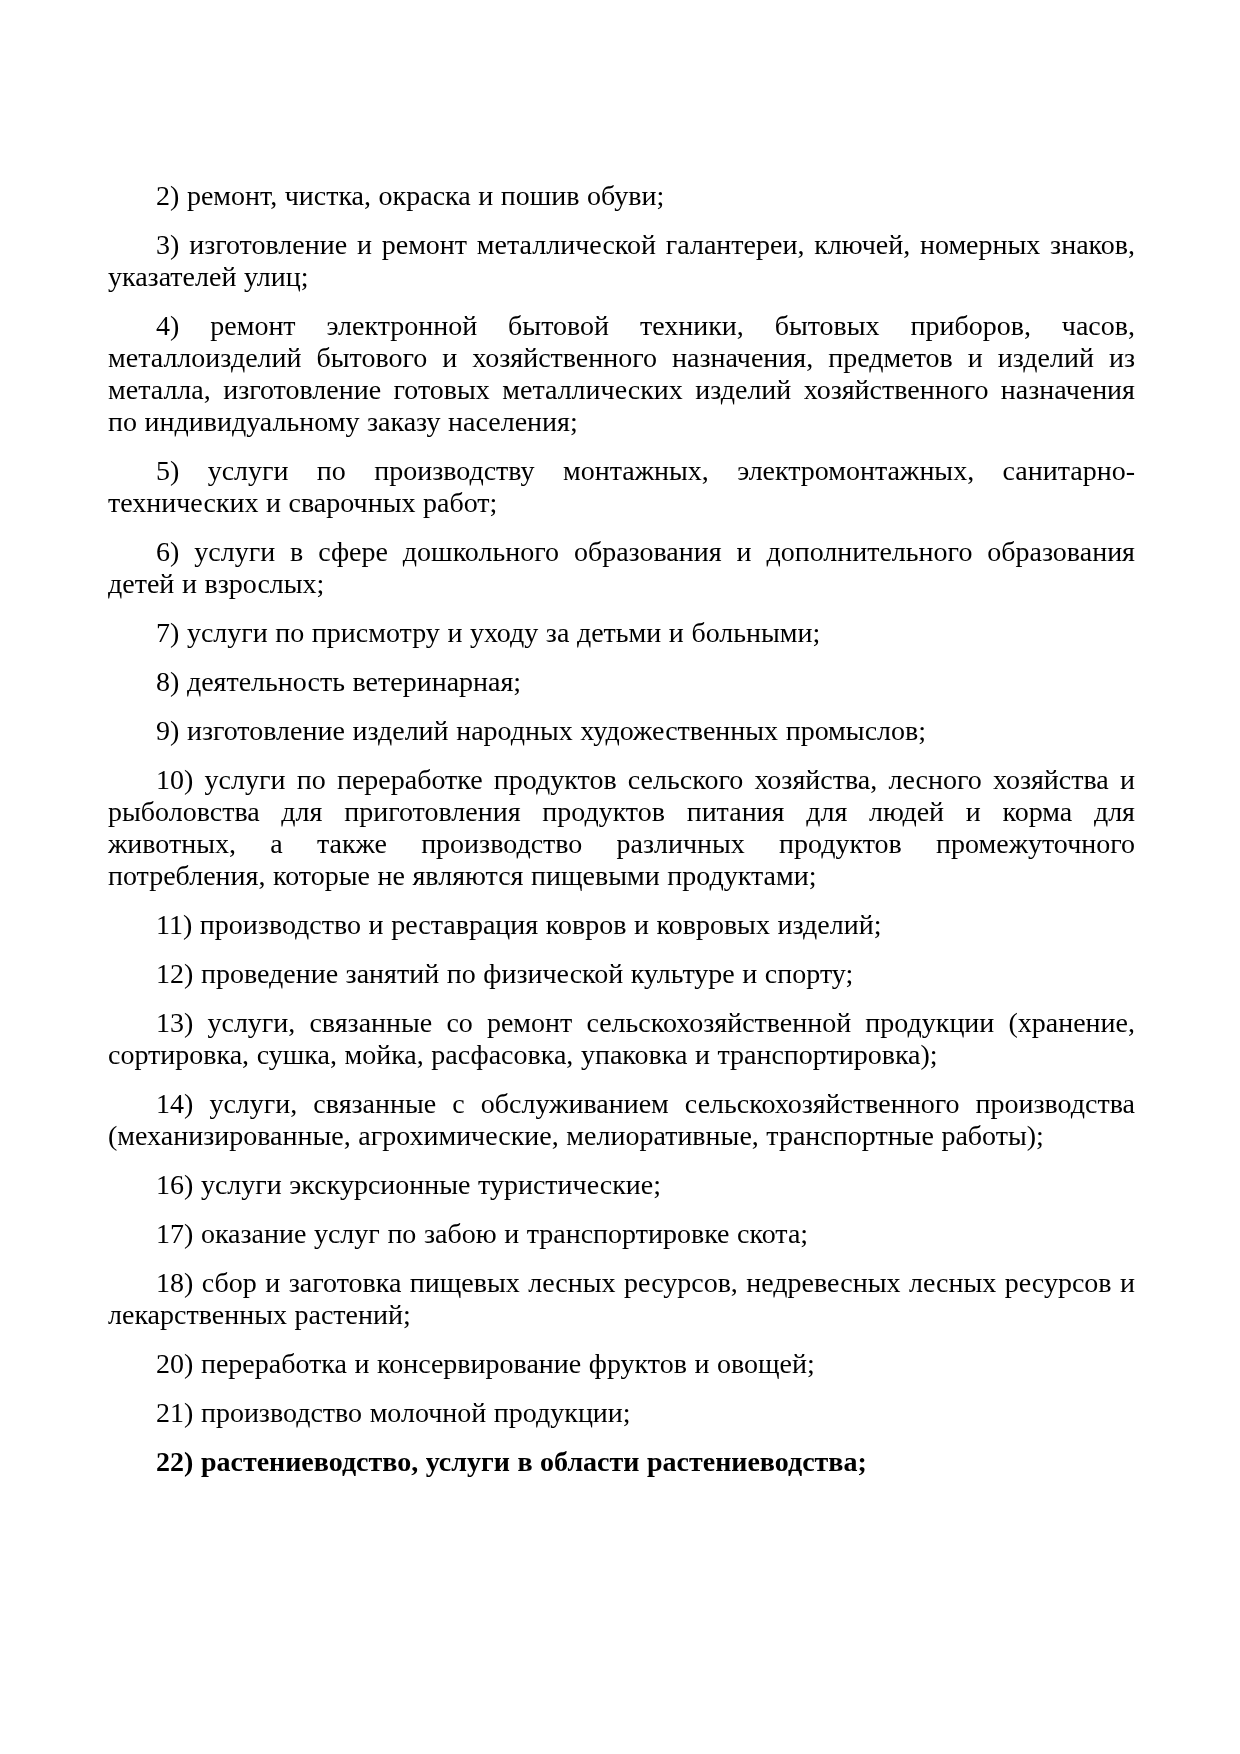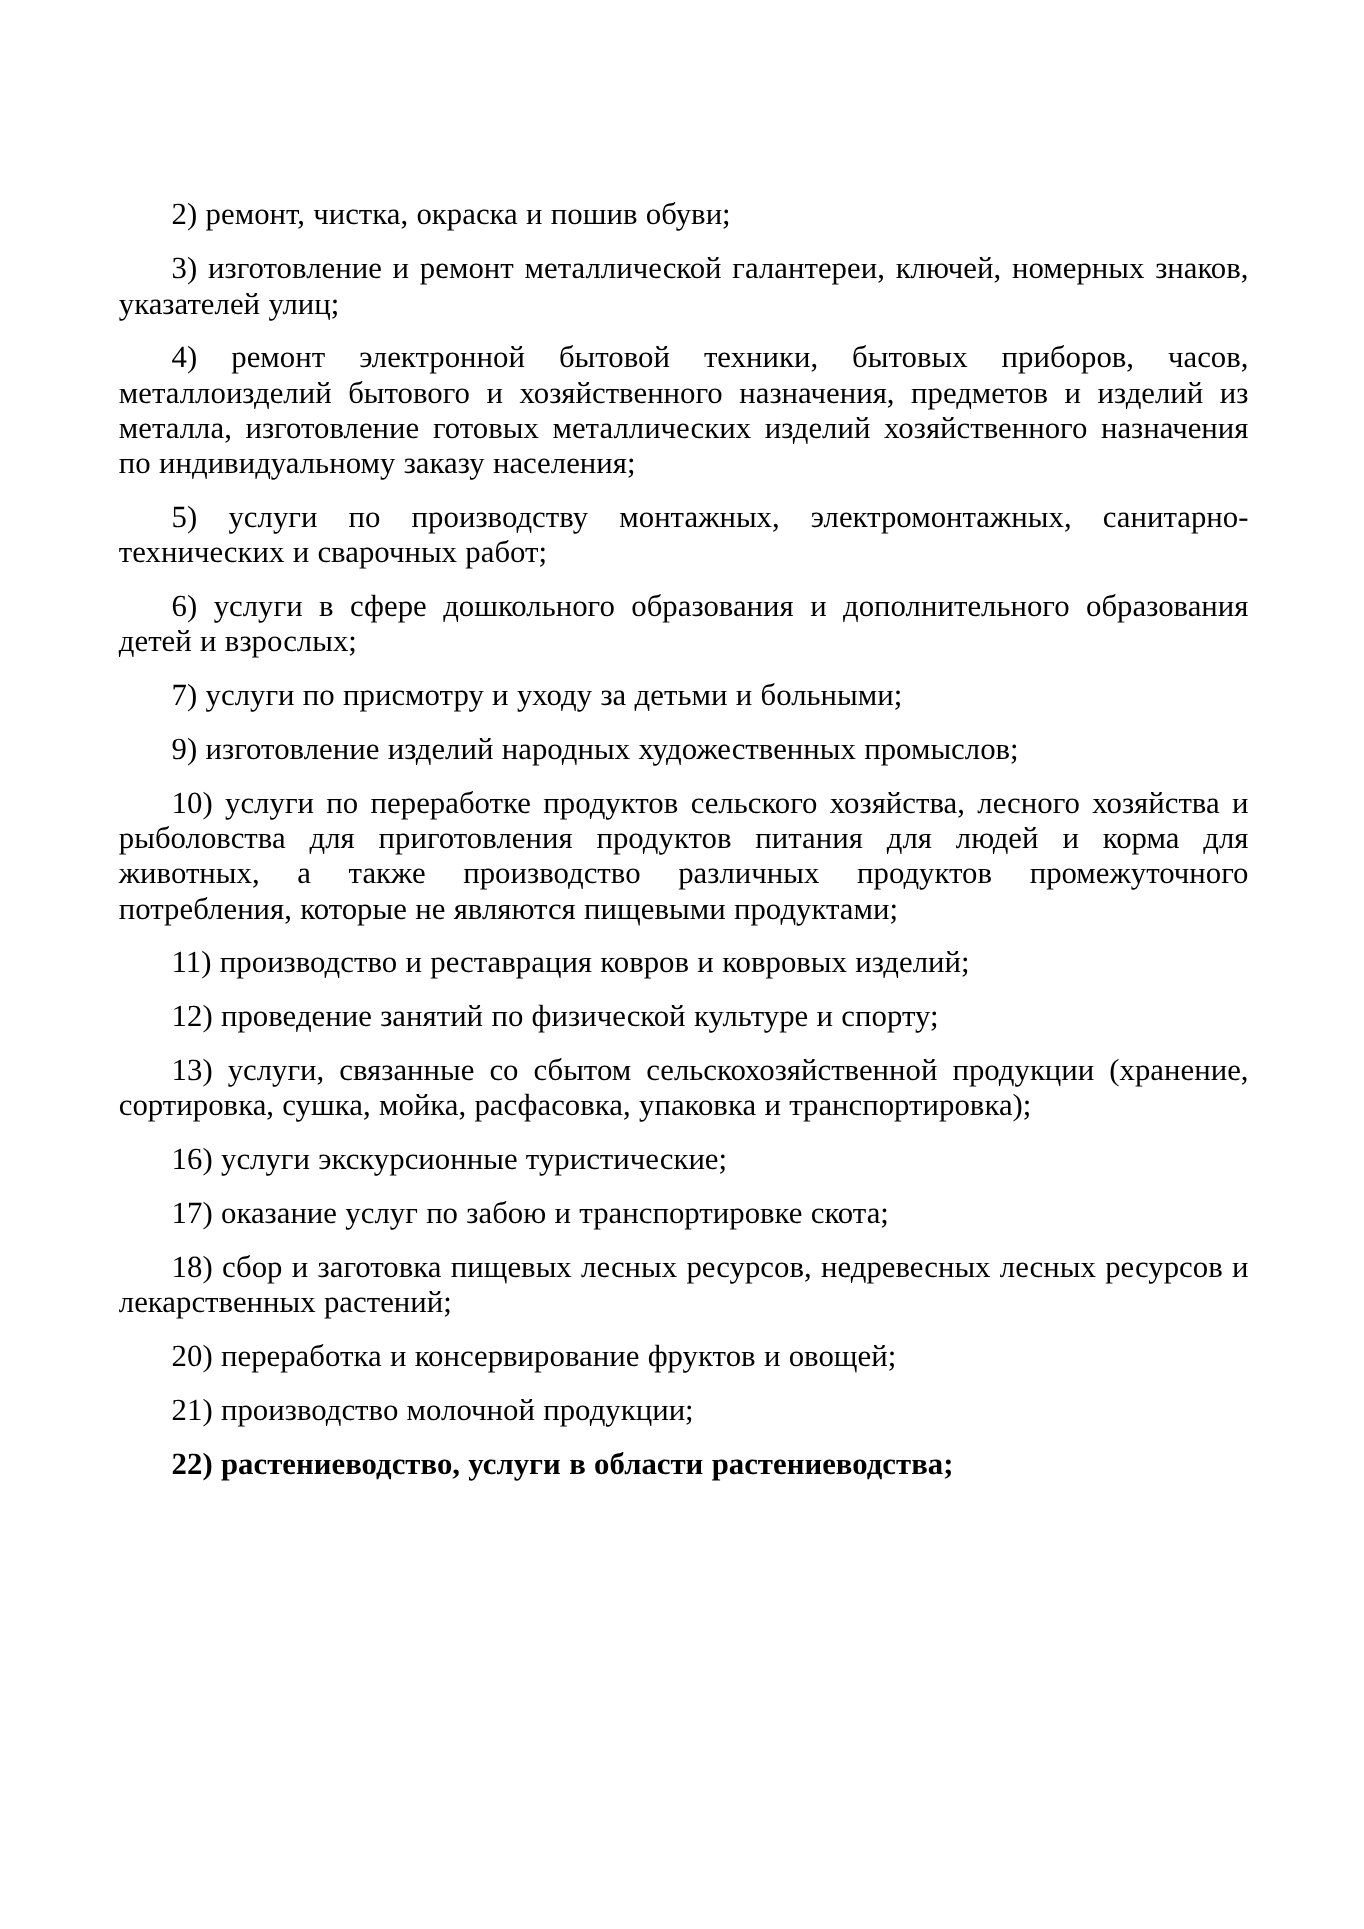--- a/index.html
+++ b/index.html
@@ -36,25 +36,27 @@
 <body>
 
 <div class="page">
   <div class="doc-list">
       <p class="item"><span>2)</span> <span>ремонт, чистка, окраска и пошив обуви;</span></p>
       <p class="item"><span>3)</span> <span>изготовление и ремонт металлической галантереи, ключей, номерных знаков, указателей улиц;</span></p>
       <p class="item"><span>4)</span> <span>ремонт электронной бытовой техники, бытовых приборов, часов, металлоизделий бытового и хозяйственного назначения, предметов и изделий из металла, изготовление готовых металлических изделий хозяйственного назначения по индивидуальному заказу населения;</span></p>
       <p class="item"><span>5)</span> <span>услуги по производству монтажных, электромонтажных, санитарно-технических и сварочных работ;</span></p>
       <p class="item"><span>6)</span> <span>услуги в сфере дошкольного образования и дополнительного образования детей и взрослых;</span></p>
       <p class="item"><span>7)</span> <span>услуги по присмотру и уходу за детьми и больными;</span></p>
+      <p class="item"><span>8)</span> <span>деятельность ветеринарная;</span></p>
       <p class="item"><span>9)</span> <span>изготовление изделий народных художественных промыслов;</span></p>
       <p class="item"><span>10)</span> <span>услуги по переработке продуктов сельского хозяйства, лесного хозяйства и рыболовства для приготовления продуктов питания для людей и корма для животных, а также производство различных продуктов промежуточного потребления, которые не являются пищевыми продуктами;</span></p>
       <p class="item"><span>11)</span> <span>производство и реставрация ковров и ковровых изделий;</span></p>
       <p class="item"><span>12)</span> <span>проведение занятий по физической культуре и спорту;</span></p>
-      <p class="item"><span>13)</span> <span>услуги, связанные со сбытом сельскохозяйственной продукции (хранение, сортировка, сушка, мойка, расфасовка, упаковка и транспортировка);</span></p>
+      <p class="item"><span>13)</span> <span>услуги, связанные со ремонт сельскохозяйственной продукции (хранение, сортировка, сушка, мойка, расфасовка, упаковка и транспортировка);</span></p>
+      <p class="item"><span>14)</span> <span>услуги, связанные с обслуживанием сельскохозяйственного производства (механизированные, агрохимические, мелиоративные, транспортные работы);</span></p>
       <p class="item"><span>16)</span> <span>услуги экскурсионные туристические;</span></p>
       <p class="item"><span>17)</span> <span>оказание услуг по забою и транспортировке скота;</span></p>
       <p class="item"><span>18)</span> <span>сбор и заготовка пищевых лесных ресурсов, недревесных лесных ресурсов и лекарственных растений;</span></p>
       <p class="item"><span>20)</span> <span>переработка и консервирование фруктов и овощей;</span></p>
       <p class="item"><span>21)</span> <span>производство молочной продукции;</span></p>
       <p class="item"><span>22)</span> <span>растениеводство, услуги в области растениеводства;</span></p>
     </div>
 </div>
 
 </body></html>

